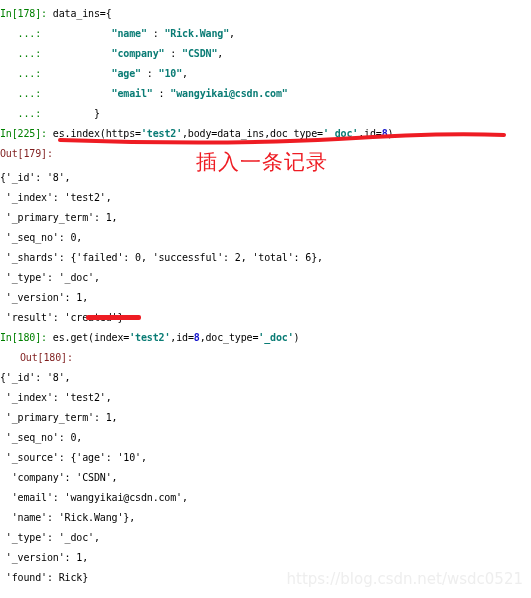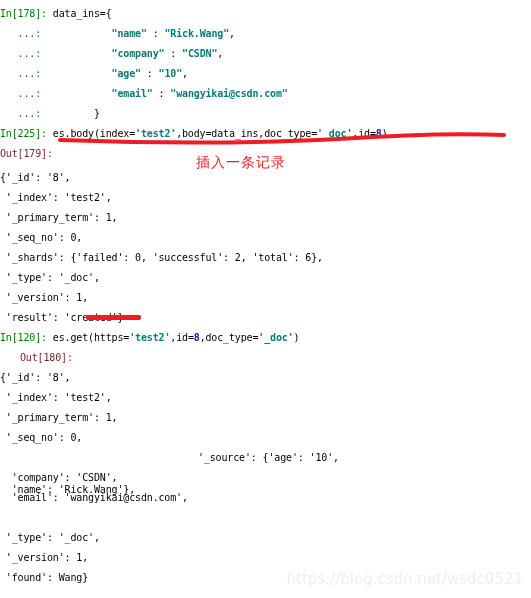--- a/index.html
+++ b/index.html
@@ -60,21 +60,21 @@
     width: 55px;
     height: 5px;
     background: #ee1c23;
     border-radius: 2px;
   }
   .annot-text {
     position: absolute;
     left: 196px;
     top: 152px;
     color: #ee1c23;
-    font-size: 14px;
+    font-size: 21px;
     line-height: 20px;
     font-family: "DejaVu Sans", "Liberation Sans", sans-serif;
     letter-spacing: 1px;
     white-space: pre;
   }
 
   .watermark {
     position: absolute;
     right: 8px;
     bottom: 10px;
@@ -88,43 +88,43 @@
 </head>
 <body>
 
 <div id="console">
     <div class="line" style="top: 4px;"><span class="tok prompt-in">In[178]: </span><span class="tok plain">data_ins={</span></div>
     <div class="line" style="top: 24px;"><span class="tok prompt-dots">   ...:  </span><span class="tok plain">          </span><span class="tok str">"name"</span><span class="tok plain"> : </span><span class="tok str">"Rick.Wang"</span><span class="tok plain">,</span></div>
     <div class="line" style="top: 44px;"><span class="tok prompt-dots">   ...:  </span><span class="tok plain">          </span><span class="tok str">"company"</span><span class="tok plain"> : </span><span class="tok str">"CSDN"</span><span class="tok plain">,</span></div>
     <div class="line" style="top: 64px;"><span class="tok prompt-dots">   ...:  </span><span class="tok plain">          </span><span class="tok str">"age"</span><span class="tok plain"> : </span><span class="tok str">"10"</span><span class="tok plain">,</span></div>
     <div class="line" style="top: 84px;"><span class="tok prompt-dots">   ...:  </span><span class="tok plain">          </span><span class="tok str">"email"</span><span class="tok plain"> : </span><span class="tok str">"wangyikai@csdn.com"</span></div>
     <div class="line" style="top: 104px;"><span class="tok prompt-dots">   ...:  </span><span class="tok plain">       }</span></div>
-    <div class="line" style="top: 124px;"><span class="tok prompt-in">In[225]: </span><span class="tok plain">es.body(index=</span><span class="tok str">'test2'</span><span class="tok plain">,body=data_ins,doc_type=</span><span class="tok str">'_doc'</span><span class="tok plain">,id=</span><span class="tok num">8</span><span class="tok plain">)</span></div>
+    <div class="line" style="top: 124px;"><span class="tok prompt-in">In[225]: </span><span class="tok plain">es.index(https=</span><span class="tok str">'test2'</span><span class="tok plain">,body=data_ins,doc_type=</span><span class="tok str">'_doc'</span><span class="tok plain">,id=</span><span class="tok num">8</span><span class="tok plain">)</span></div>
     <div class="line" style="top: 144px;"><span class="tok prompt-out">Out[179]: </span></div>
     <div class="line" style="top: 168px;"><span class="tok plain">{'_id': '8',</span></div>
     <div class="line" style="top: 188px;"><span class="tok plain"> '_index': 'test2',</span></div>
     <div class="line" style="top: 208px;"><span class="tok plain"> '_primary_term': 1,</span></div>
     <div class="line" style="top: 228px;"><span class="tok plain"> '_seq_no': 0,</span></div>
     <div class="line" style="top: 248px;"><span class="tok plain"> '_shards': {'failed': 0, 'successful': 2, 'total': 6},</span></div>
     <div class="line" style="top: 268px;"><span class="tok plain"> '_type': '_doc',</span></div>
     <div class="line" style="top: 288px;"><span class="tok plain"> '_version': 1,</span></div>
     <div class="line" style="top: 308px;"><span class="tok plain"> 'result': 'created'}</span></div>
-    <div class="line" style="top: 328px;"><span class="tok prompt-in">In[120]: </span><span class="tok plain">es.get(https=</span><span class="tok str">'test2'</span><span class="tok plain">,id=</span><span class="tok num">8</span><span class="tok plain">,doc_type=</span><span class="tok str">'_doc'</span><span class="tok plain">)</span></div>
+    <div class="line" style="top: 328px;"><span class="tok prompt-in">In[180]: </span><span class="tok plain">es.get(index=</span><span class="tok str">'test2'</span><span class="tok plain">,id=</span><span class="tok num">8</span><span class="tok plain">,doc_type=</span><span class="tok str">'_doc'</span><span class="tok plain">)</span></div>
     <div class="line" style="top: 348px; margin-left: 20px;"><span class="tok prompt-out">Out[180]: </span></div>
     <div class="line" style="top: 368px;"><span class="tok plain">{'_id': '8',</span></div>
     <div class="line" style="top: 388px;"><span class="tok plain"> '_index': 'test2',</span></div>
     <div class="line" style="top: 408px;"><span class="tok plain"> '_primary_term': 1,</span></div>
     <div class="line" style="top: 428px;"><span class="tok plain"> '_seq_no': 0,</span></div>
-    <div class="line" style="top: 448px; text-align: center;"><span class="tok plain"> '_source': {'age': '10',</span></div>
+    <div class="line" style="top: 448px;"><span class="tok plain"> '_source': {'age': '10',</span></div>
     <div class="line" style="top: 488px;"><span class="tok plain">  'email': 'wangyikai@csdn.com',</span></div>
     <div class="line" style="top: 468px;"><span class="tok plain">  'company': 'CSDN',</span></div>
-    <div class="line" style="top: 480px;"><span class="tok plain">  'name': 'Rick.Wang'},</span></div>
+    <div class="line" style="top: 508px;"><span class="tok plain">  'name': 'Rick.Wang'},</span></div>
     <div class="line" style="top: 528px;"><span class="tok plain"> '_type': '_doc',</span></div>
     <div class="line" style="top: 548px;"><span class="tok plain"> '_version': 1,</span></div>
-    <div class="line" style="top: 568px;"><span class="tok plain"> 'found': Wang}</span></div>
+    <div class="line" style="top: 568px;"><span class="tok plain"> 'found': Rick}</span></div>
   </div>
 
 <svg class="annot-wave" viewBox="0 0 448 16" preserveAspectRatio="none">
   <path d="M2,9 C90,12 190,13 280,8 C340,4 400,2 446,4" fill="none" stroke="#ee1c23" stroke-width="4" stroke-linecap="round"></path>
 </svg>
 
 <div class="annot-text">插入一条记录</div>
 
 <div class="annot-underline"></div>
 

